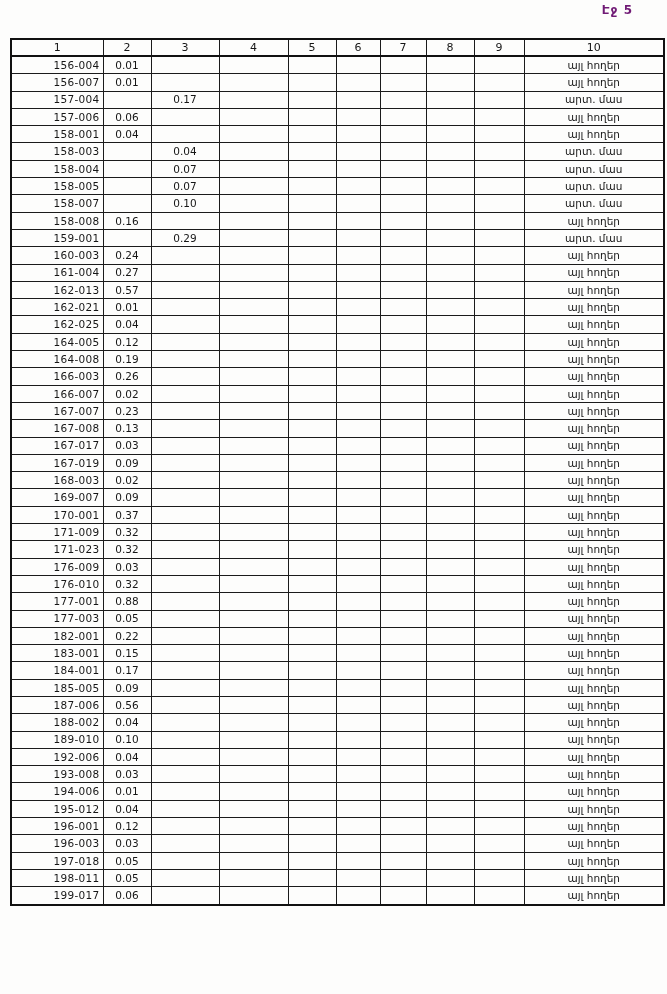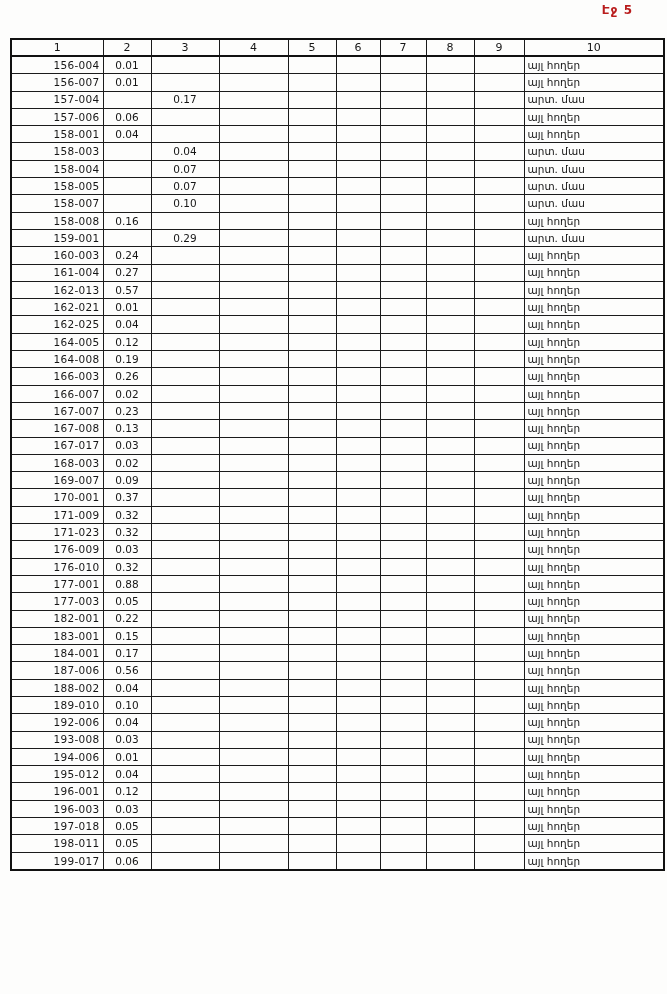--- a/index.html
+++ b/index.html
@@ -18,21 +18,21 @@
     height: 994px;
     background: #fdfdfc;
   }
   .page-label {
     position: absolute;
     top: 3px;
     right: 34px;
     font-size: 12px;
     font-weight: bold;
     letter-spacing: 1px;
-    color: #b91c1c;
+    color: #701a75;
   }
   table.doc-table {
     position: absolute;
     left: 10px;
     top: 38px;
     border-collapse: collapse;
     table-layout: fixed;
     width: 653px;
   }
   table.doc-table th,
@@ -51,21 +51,21 @@
   }
   table.doc-table thead th {
     font-weight: normal;
     font-size: 11px;
     text-align: center;
     height: 15px;
     border-bottom: 2px solid #111;
   }
   td.c-code { text-align: right; padding-left: 5px; letter-spacing: 0.3px; }
   td.c-num  { text-align: center; }
-  td.c-cat  { text-align: left; padding-left: 4px; }
+  td.c-cat  { text-align: center; padding-left: 4px; }
 </style>
 </head>
 <body>
 
 <div class="page">
   <div class="page-label">Էջ 5</div>
 
   <table class="doc-table">
     <colgroup>
       <col style="width:92px">
@@ -364,20 +364,32 @@
           <td class="c-num"></td>
           <td class="c-num"></td>
           <td class="c-num"></td>
           <td class="c-num"></td>
           <td class="c-num"></td>
           <td class="c-num"></td>
           <td class="c-num"></td>
           <td class="c-cat">այլ հողեր</td>
         </tr>
         <tr>
+          <td class="c-code">167-019</td>
+          <td class="c-num">0.09</td>
+          <td class="c-num"></td>
+          <td class="c-num"></td>
+          <td class="c-num"></td>
+          <td class="c-num"></td>
+          <td class="c-num"></td>
+          <td class="c-num"></td>
+          <td class="c-num"></td>
+          <td class="c-cat">այլ հողեր</td>
+        </tr>
+        <tr>
           <td class="c-code">168-003</td>
           <td class="c-num">0.02</td>
           <td class="c-num"></td>
           <td class="c-num"></td>
           <td class="c-num"></td>
           <td class="c-num"></td>
           <td class="c-num"></td>
           <td class="c-num"></td>
           <td class="c-num"></td>
           <td class="c-cat">այլ հողեր</td>
@@ -498,20 +510,32 @@
           <td class="c-num"></td>
           <td class="c-num"></td>
           <td class="c-num"></td>
           <td class="c-num"></td>
           <td class="c-num"></td>
           <td class="c-cat">այլ հողեր</td>
         </tr>
         <tr>
           <td class="c-code">184-001</td>
           <td class="c-num">0.17</td>
+          <td class="c-num"></td>
+          <td class="c-num"></td>
+          <td class="c-num"></td>
+          <td class="c-num"></td>
+          <td class="c-num"></td>
+          <td class="c-num"></td>
+          <td class="c-num"></td>
+          <td class="c-cat">այլ հողեր</td>
+        </tr>
+        <tr>
+          <td class="c-code">185-005</td>
+          <td class="c-num">0.09</td>
           <td class="c-num"></td>
           <td class="c-num"></td>
           <td class="c-num"></td>
           <td class="c-num"></td>
           <td class="c-num"></td>
           <td class="c-num"></td>
           <td class="c-num"></td>
           <td class="c-cat">այլ հողեր</td>
         </tr>
         <tr>

